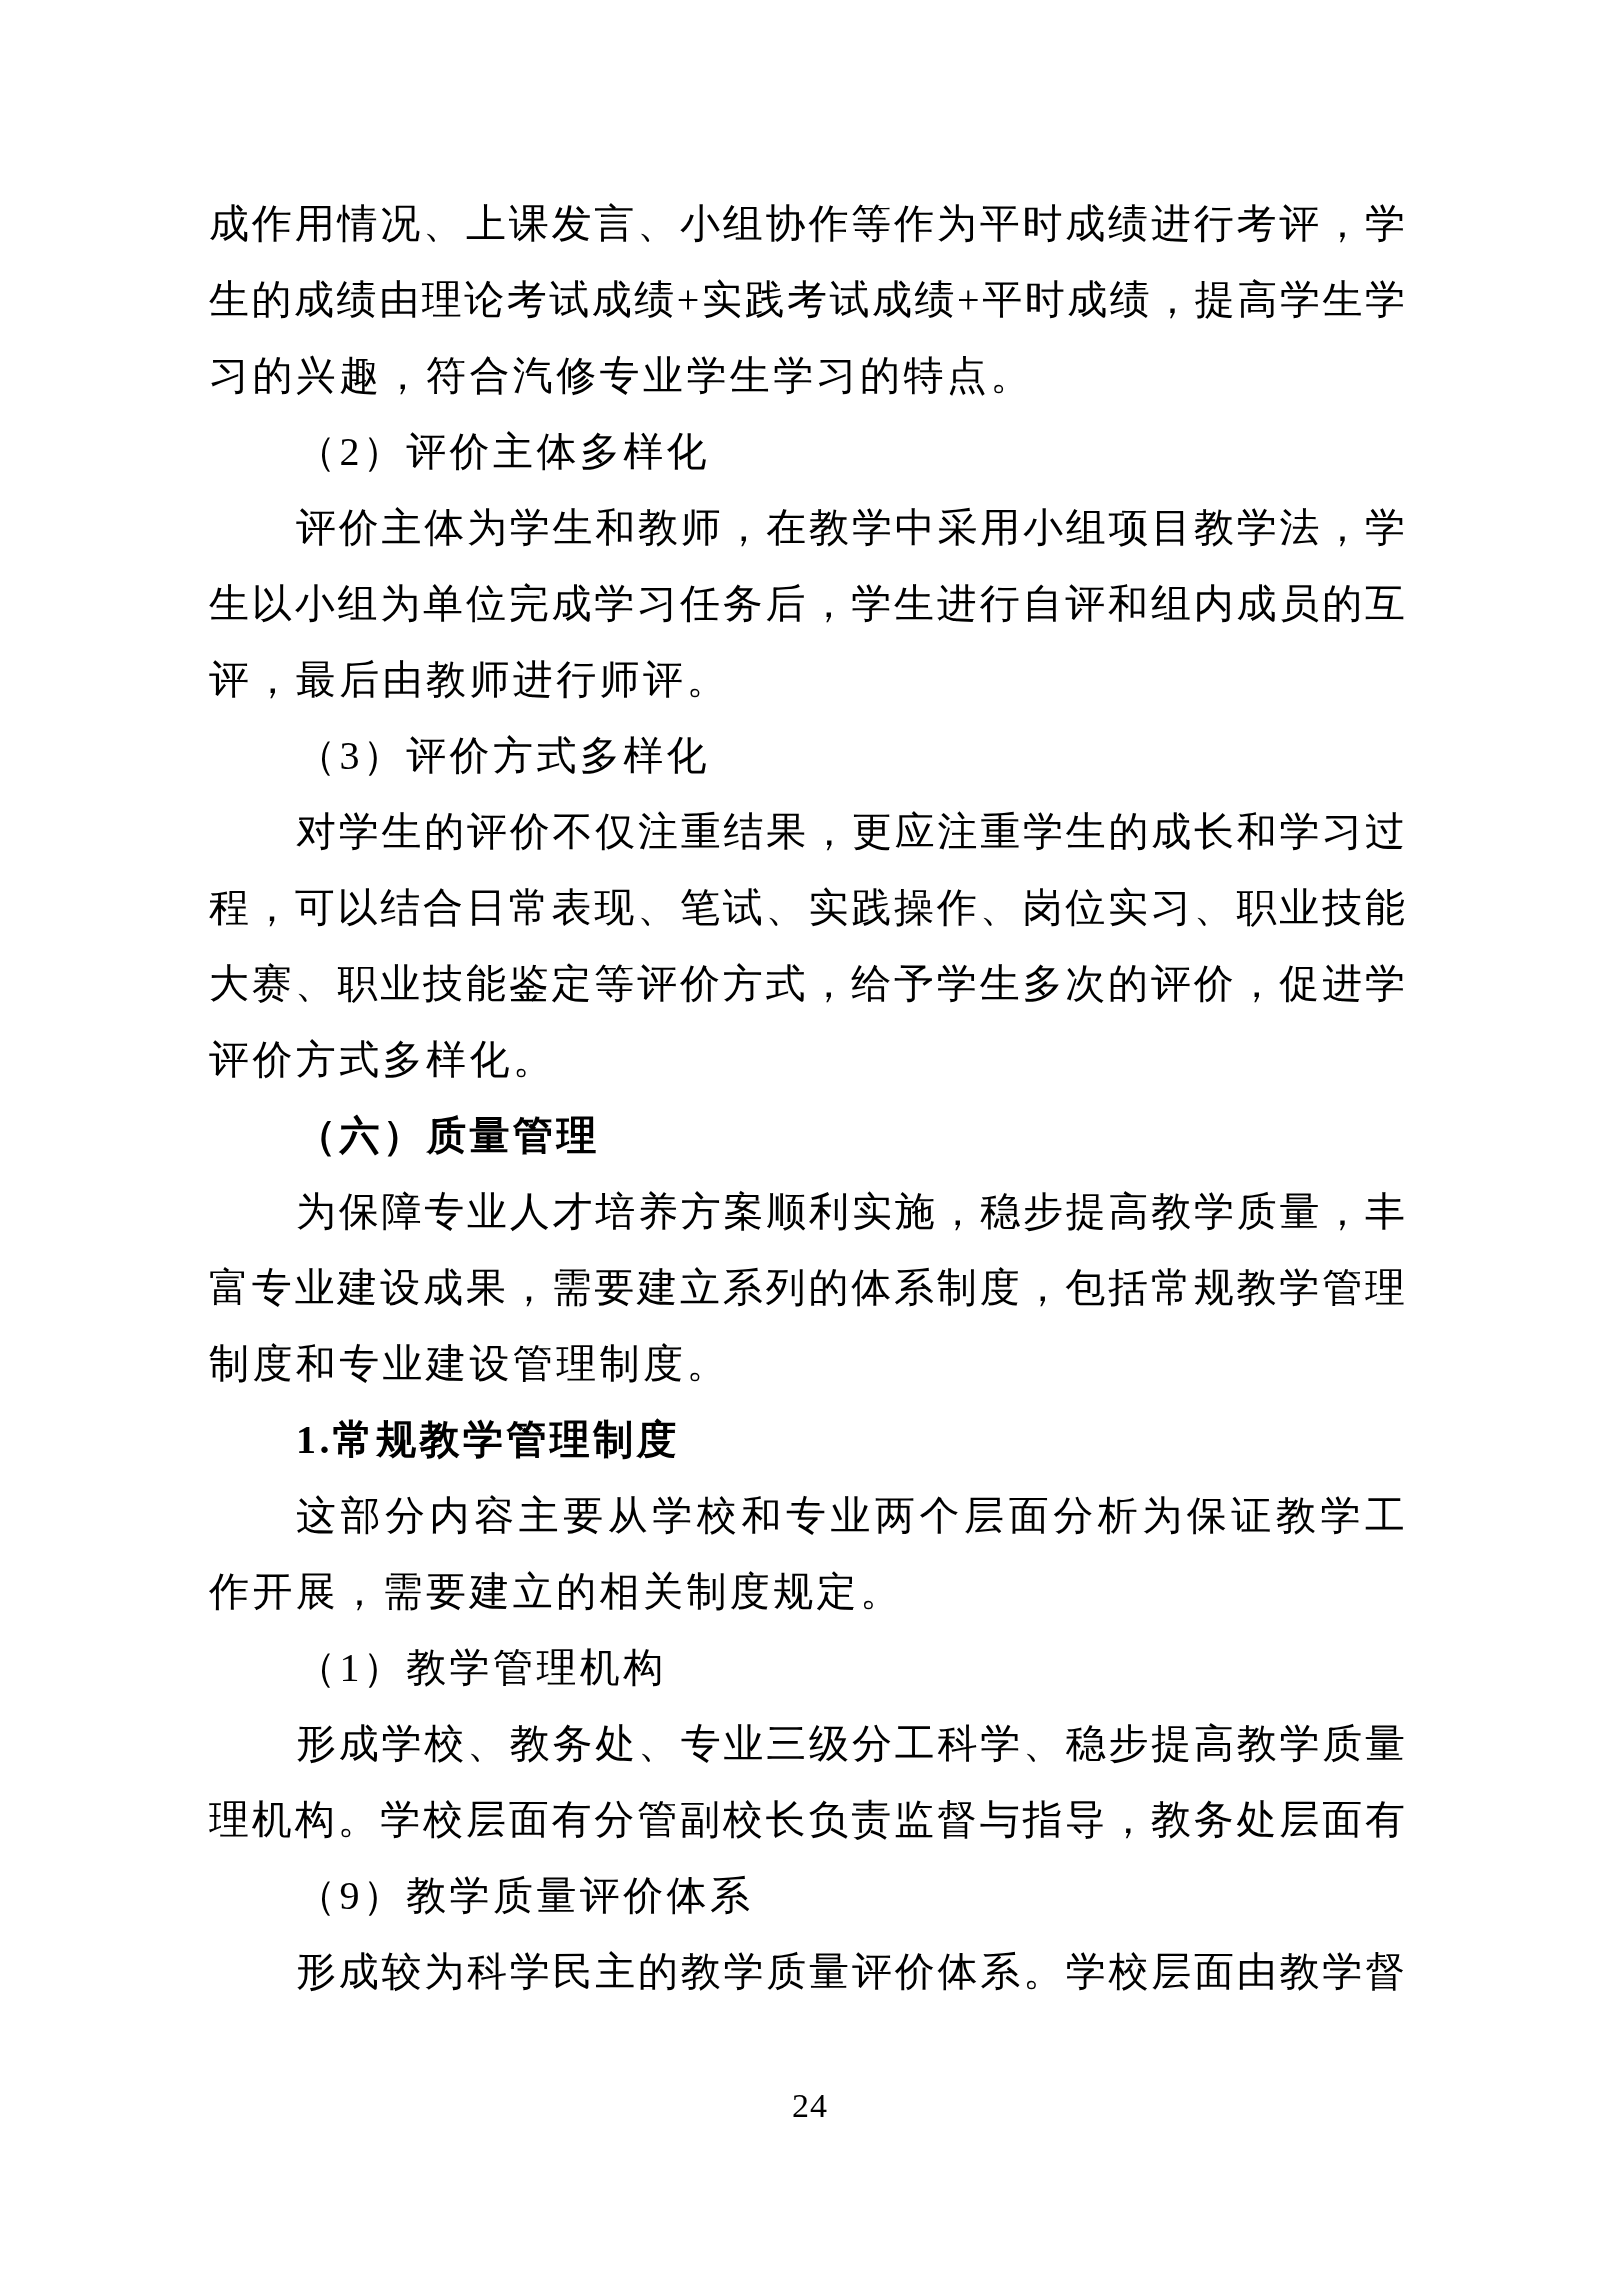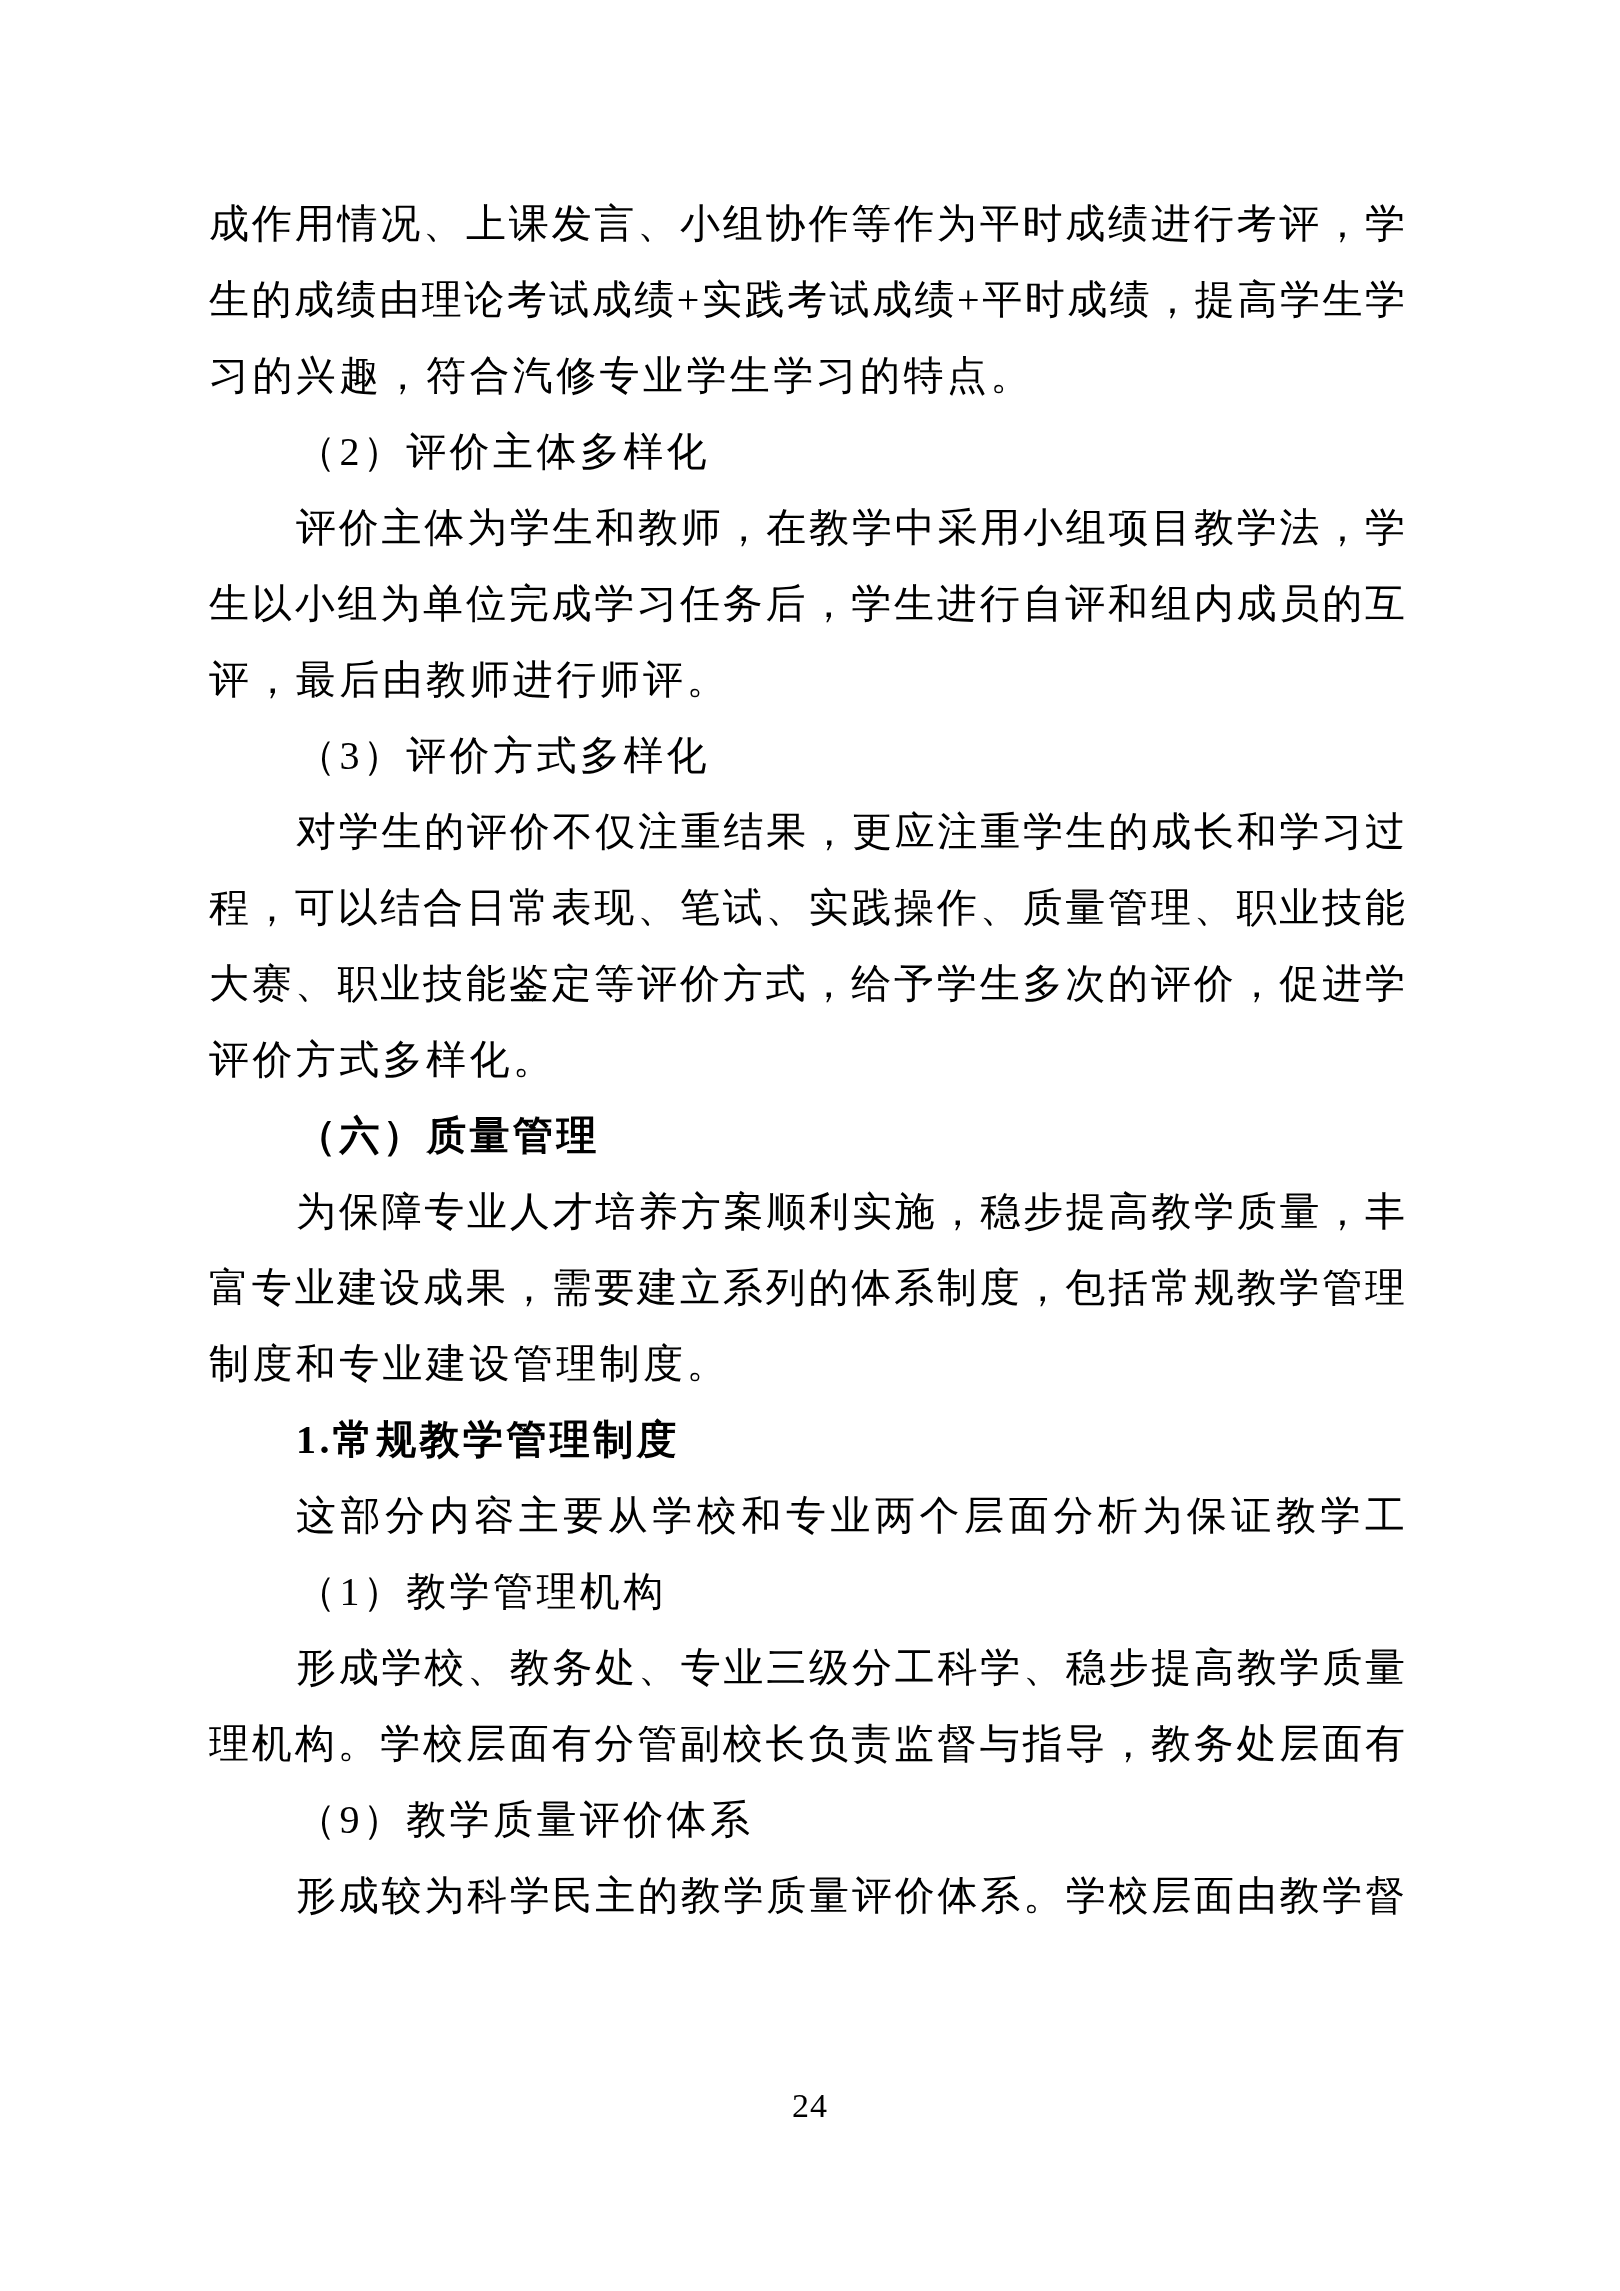--- a/index.html
+++ b/index.html
@@ -68,29 +68,30 @@
   <div class="text-block" id="text-block">
       <div class="line fill">成作用情况、上课发言、小组协作等作为平时成绩进行考评，学</div>
       <div class="line fill">生的成绩由理论考试成绩+实践考试成绩+平时成绩，提高学生学</div>
       <div class="line">习的兴趣，符合汽修专业学生学习的特点。</div>
       <div class="line indent">（2）评价主体多样化</div>
       <div class="line indent fill">评价主体为学生和教师，在教学中采用小组项目教学法，学</div>
       <div class="line fill">生以小组为单位完成学习任务后，学生进行自评和组内成员的互</div>
       <div class="line">评，最后由教师进行师评。</div>
       <div class="line indent">（3）评价方式多样化</div>
       <div class="line indent fill">对学生的评价不仅注重结果，更应注重学生的成长和学习过</div>
-      <div class="line fill">程，可以结合日常表现、笔试、实践操作、质量管理、职业技能</div>
+      <div class="line fill">程，可以结合日常表现、笔试、实践操作、岗位实习、职业技能</div>
       <div class="line fill">大赛、职业技能鉴定等评价方式，给予学生多次的评价，促进学</div>
       <div class="line">评价方式多样化。</div>
       <div class="line indent bold">（六）质量管理</div>
       <div class="line indent fill">为保障专业人才培养方案顺利实施，稳步提高教学质量，丰</div>
       <div class="line fill">富专业建设成果，需要建立系列的体系制度，包括常规教学管理</div>
       <div class="line">制度和专业建设管理制度。</div>
       <div class="line indent bold">1.常规教学管理制度</div>
       <div class="line indent fill">这部分内容主要从学校和专业两个层面分析为保证教学工</div>
+      <div class="line">作开展，需要建立的相关制度规定。</div>
       <div class="line indent">（1）教学管理机构</div>
       <div class="line indent fill">形成学校、教务处、专业三级分工科学、稳步提高教学质量</div>
       <div class="line fill">理机构。学校层面有分管副校长负责监督与指导，教务处层面有</div>
       <div class="line indent">（9）教学质量评价体系</div>
       <div class="line indent fill">形成较为科学民主的教学质量评价体系。学校层面由教学督</div>
     </div>
   <div class="page-number">24</div>
 </div>
 
 

